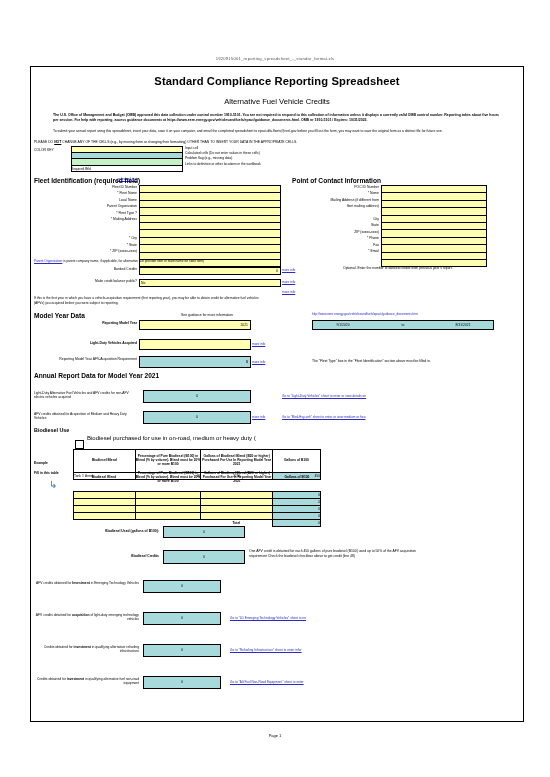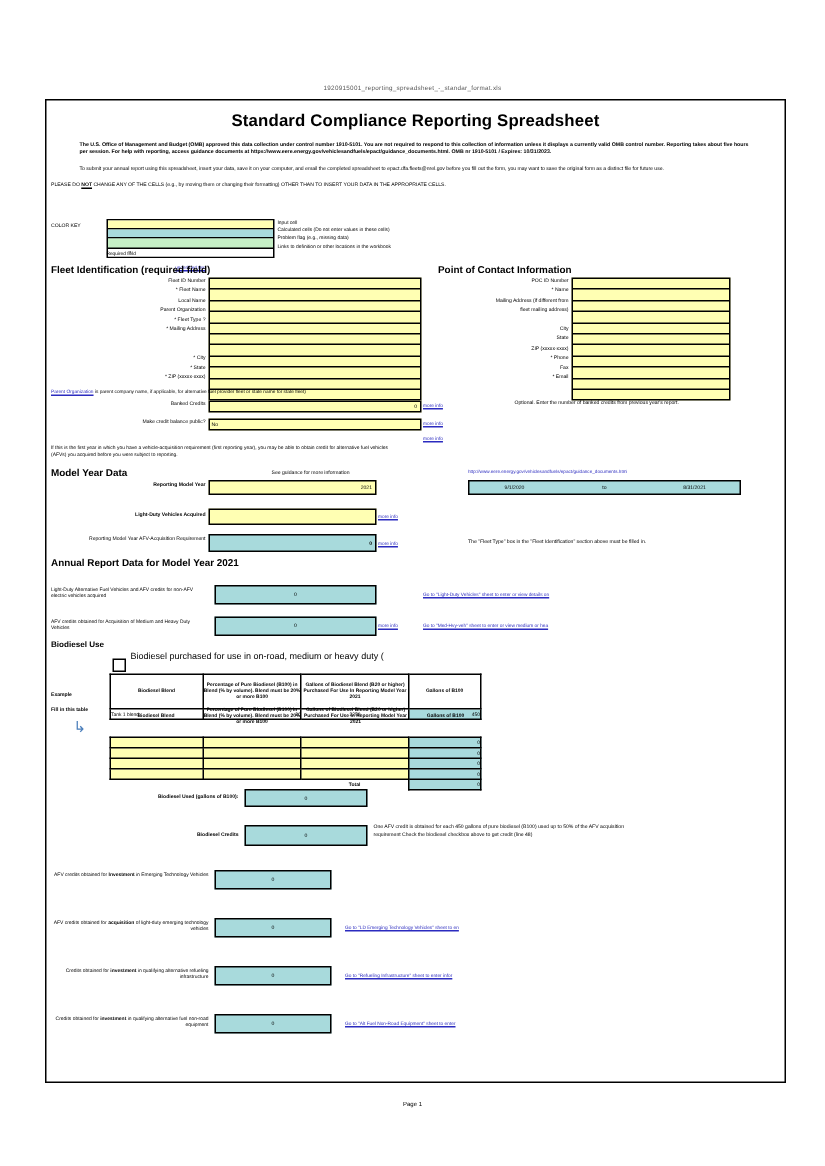--- a/index.html
+++ b/index.html
@@ -45,20 +45,21 @@
 </head>
 <body>
 
 <div class="page">
 
   <div class="filename">1920915001_reporting_spreadsheet_-_standar_format.xls</div>
 
   <div class="sheet">
 
     <div class="title">Standard Compliance Reporting Spreadsheet</div>
+    <div class="subtitle">Alternative Fuel Vehicle Credits</div>
     <div class="para bold">The U.S. Office of Management and Budget (OMB) approved this data collection under control number 1910-5101. You are not required to respond to this collection of information unless it displays a currently valid OMB control number. Reporting takes about five hours per session. For help with reporting, access guidance documents at https://www.eere.energy.gov/vehiclesandfuels/epact/guidance_documents.html. OMB nr 1910-5101 / Expires: 10/31/2023.</div>
     <div class="para2">To submit your annual report using this spreadsheet, insert your data, save it on your computer, and email the completed spreadsheet to epact.dfa.fleets@nrel.gov before you fill out the form, you may want to save the original form as a distinct file for future use.</div>
     <div class="notice"><span>PLEASE DO </span><b>NOT</b><span> CHANGE ANY OF THE CELLS (e.g., by moving them or changing their formatting) OTHER THAN TO INSERT YOUR DATA IN THE APPROPRIATE CELLS.</span></div>
 
     <div class="ckey">COLOR KEY</div>
     <div class="ckbox">
       <div class="ckrow c-in"></div>
       <div class="ckrow c-calc"></div>
       <div class="ckrow c-flag"></div>
       <div class="ckrow c-link" style="text-align:center;">

